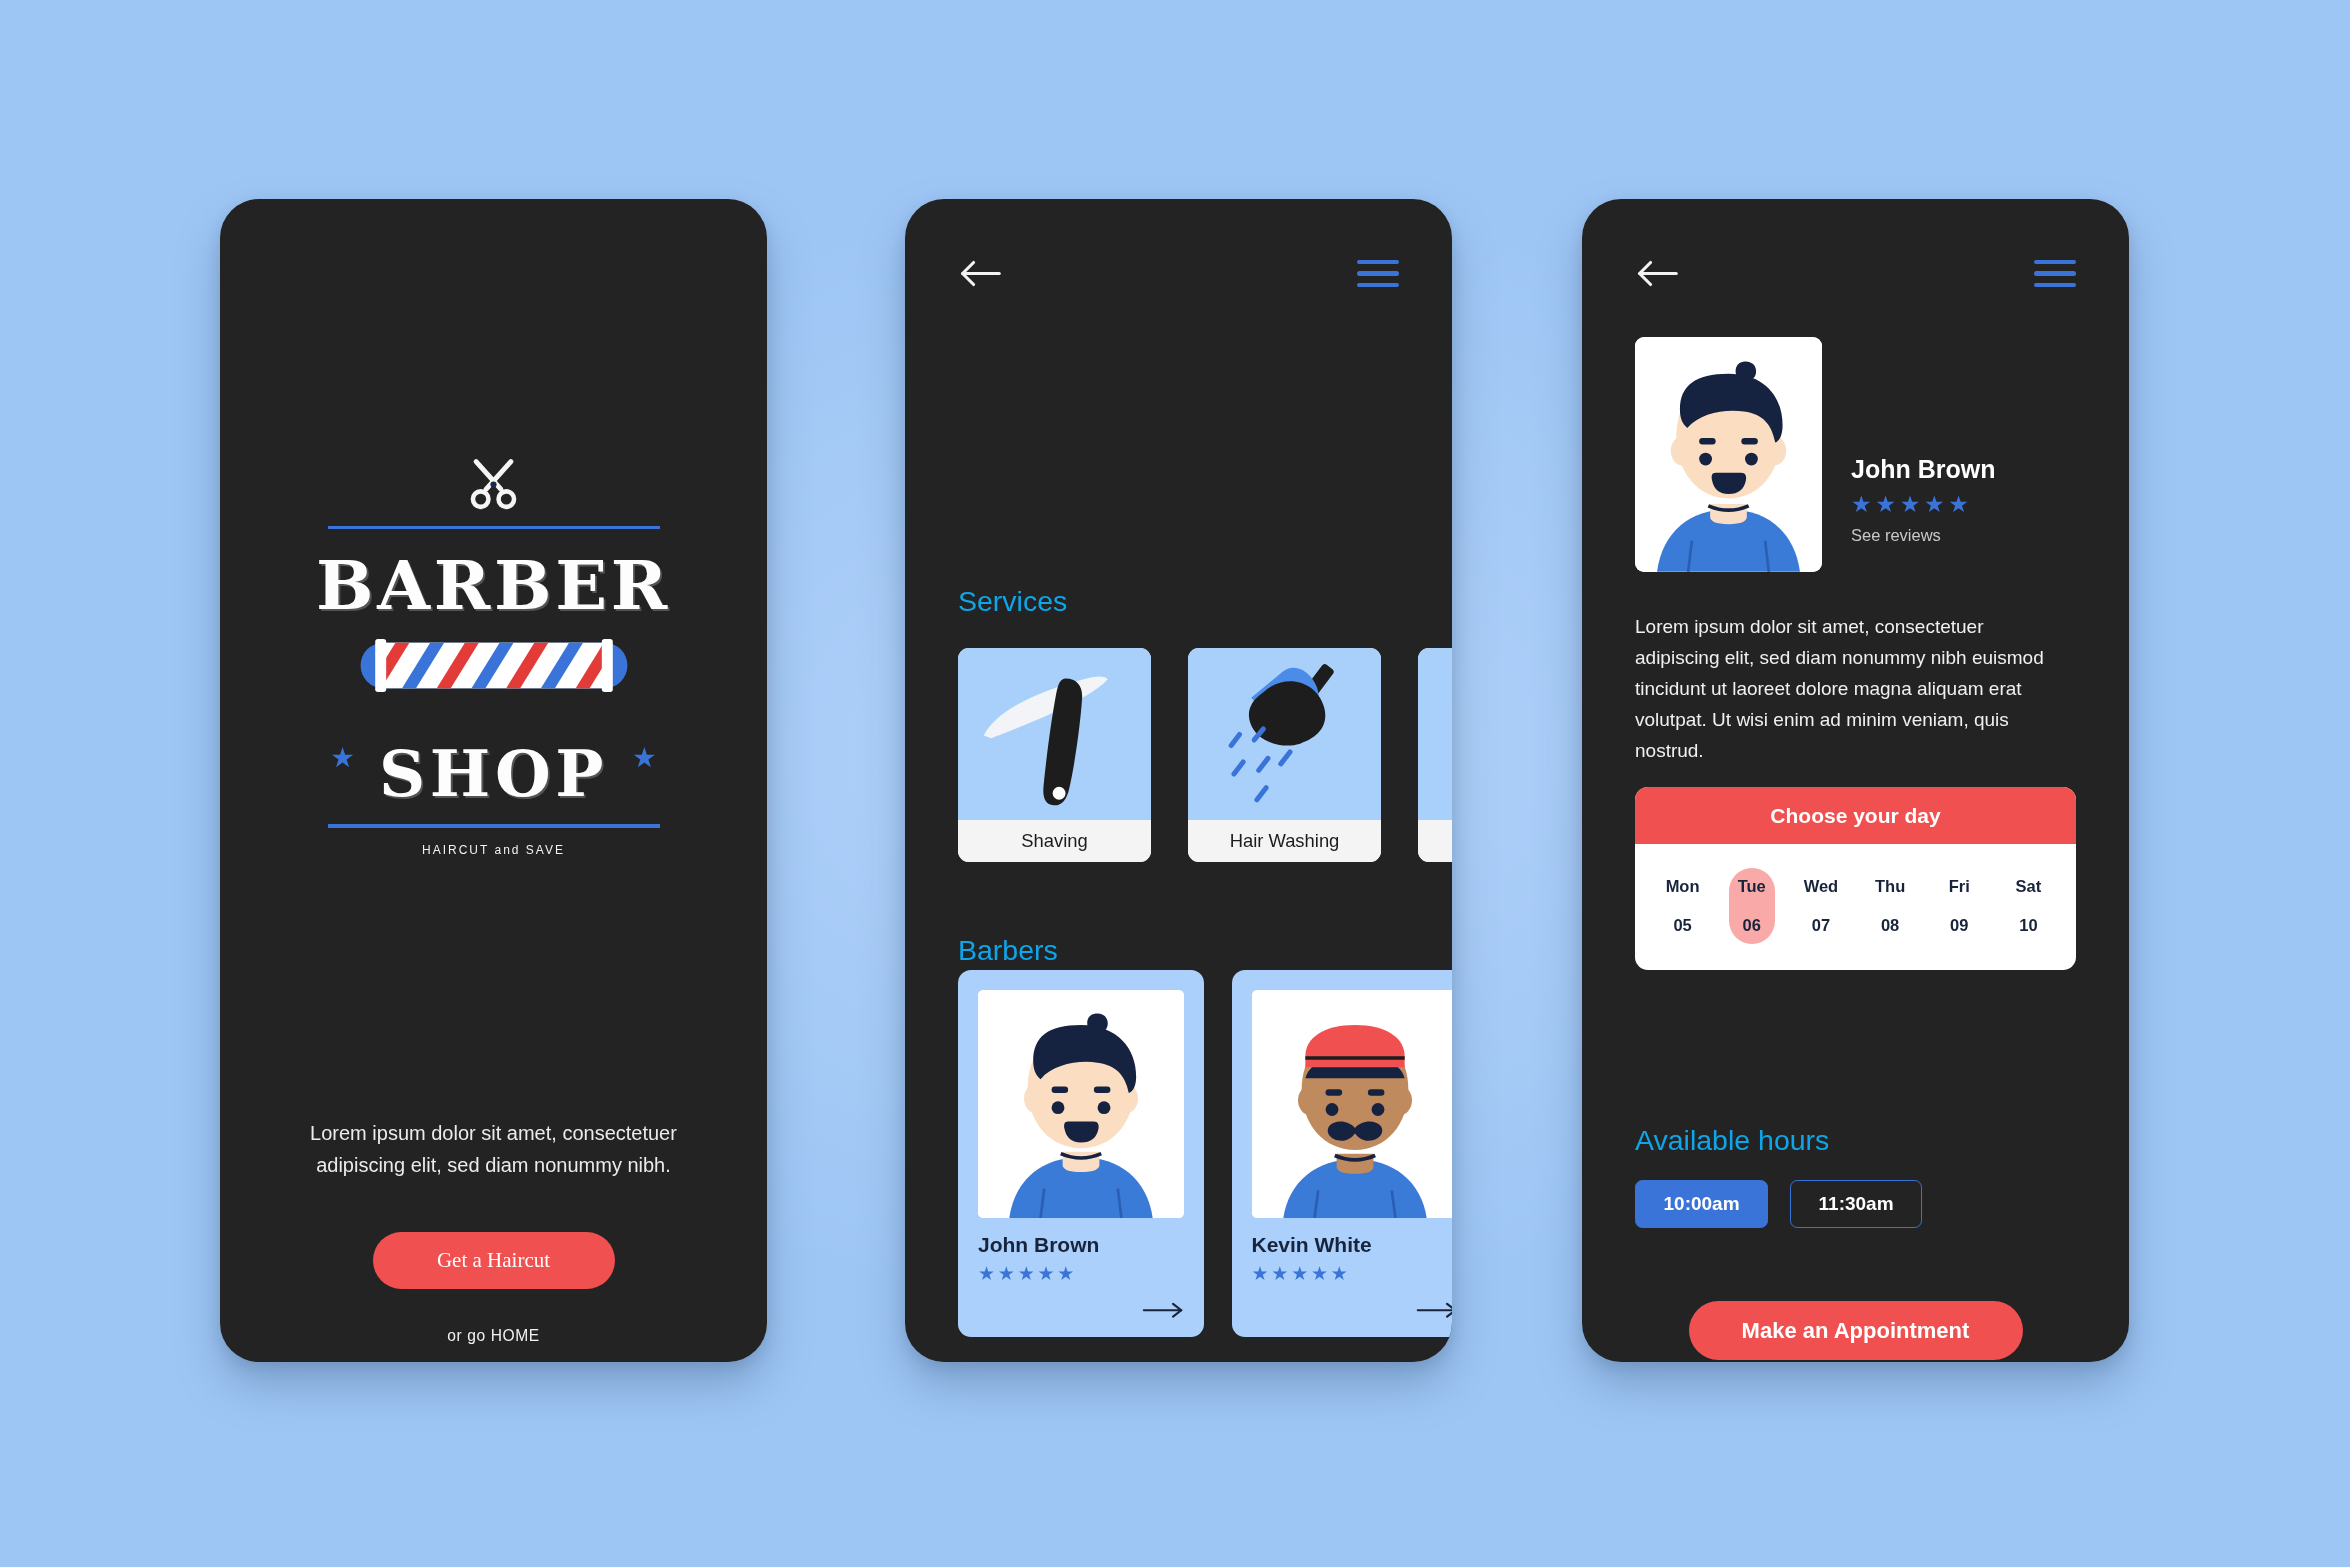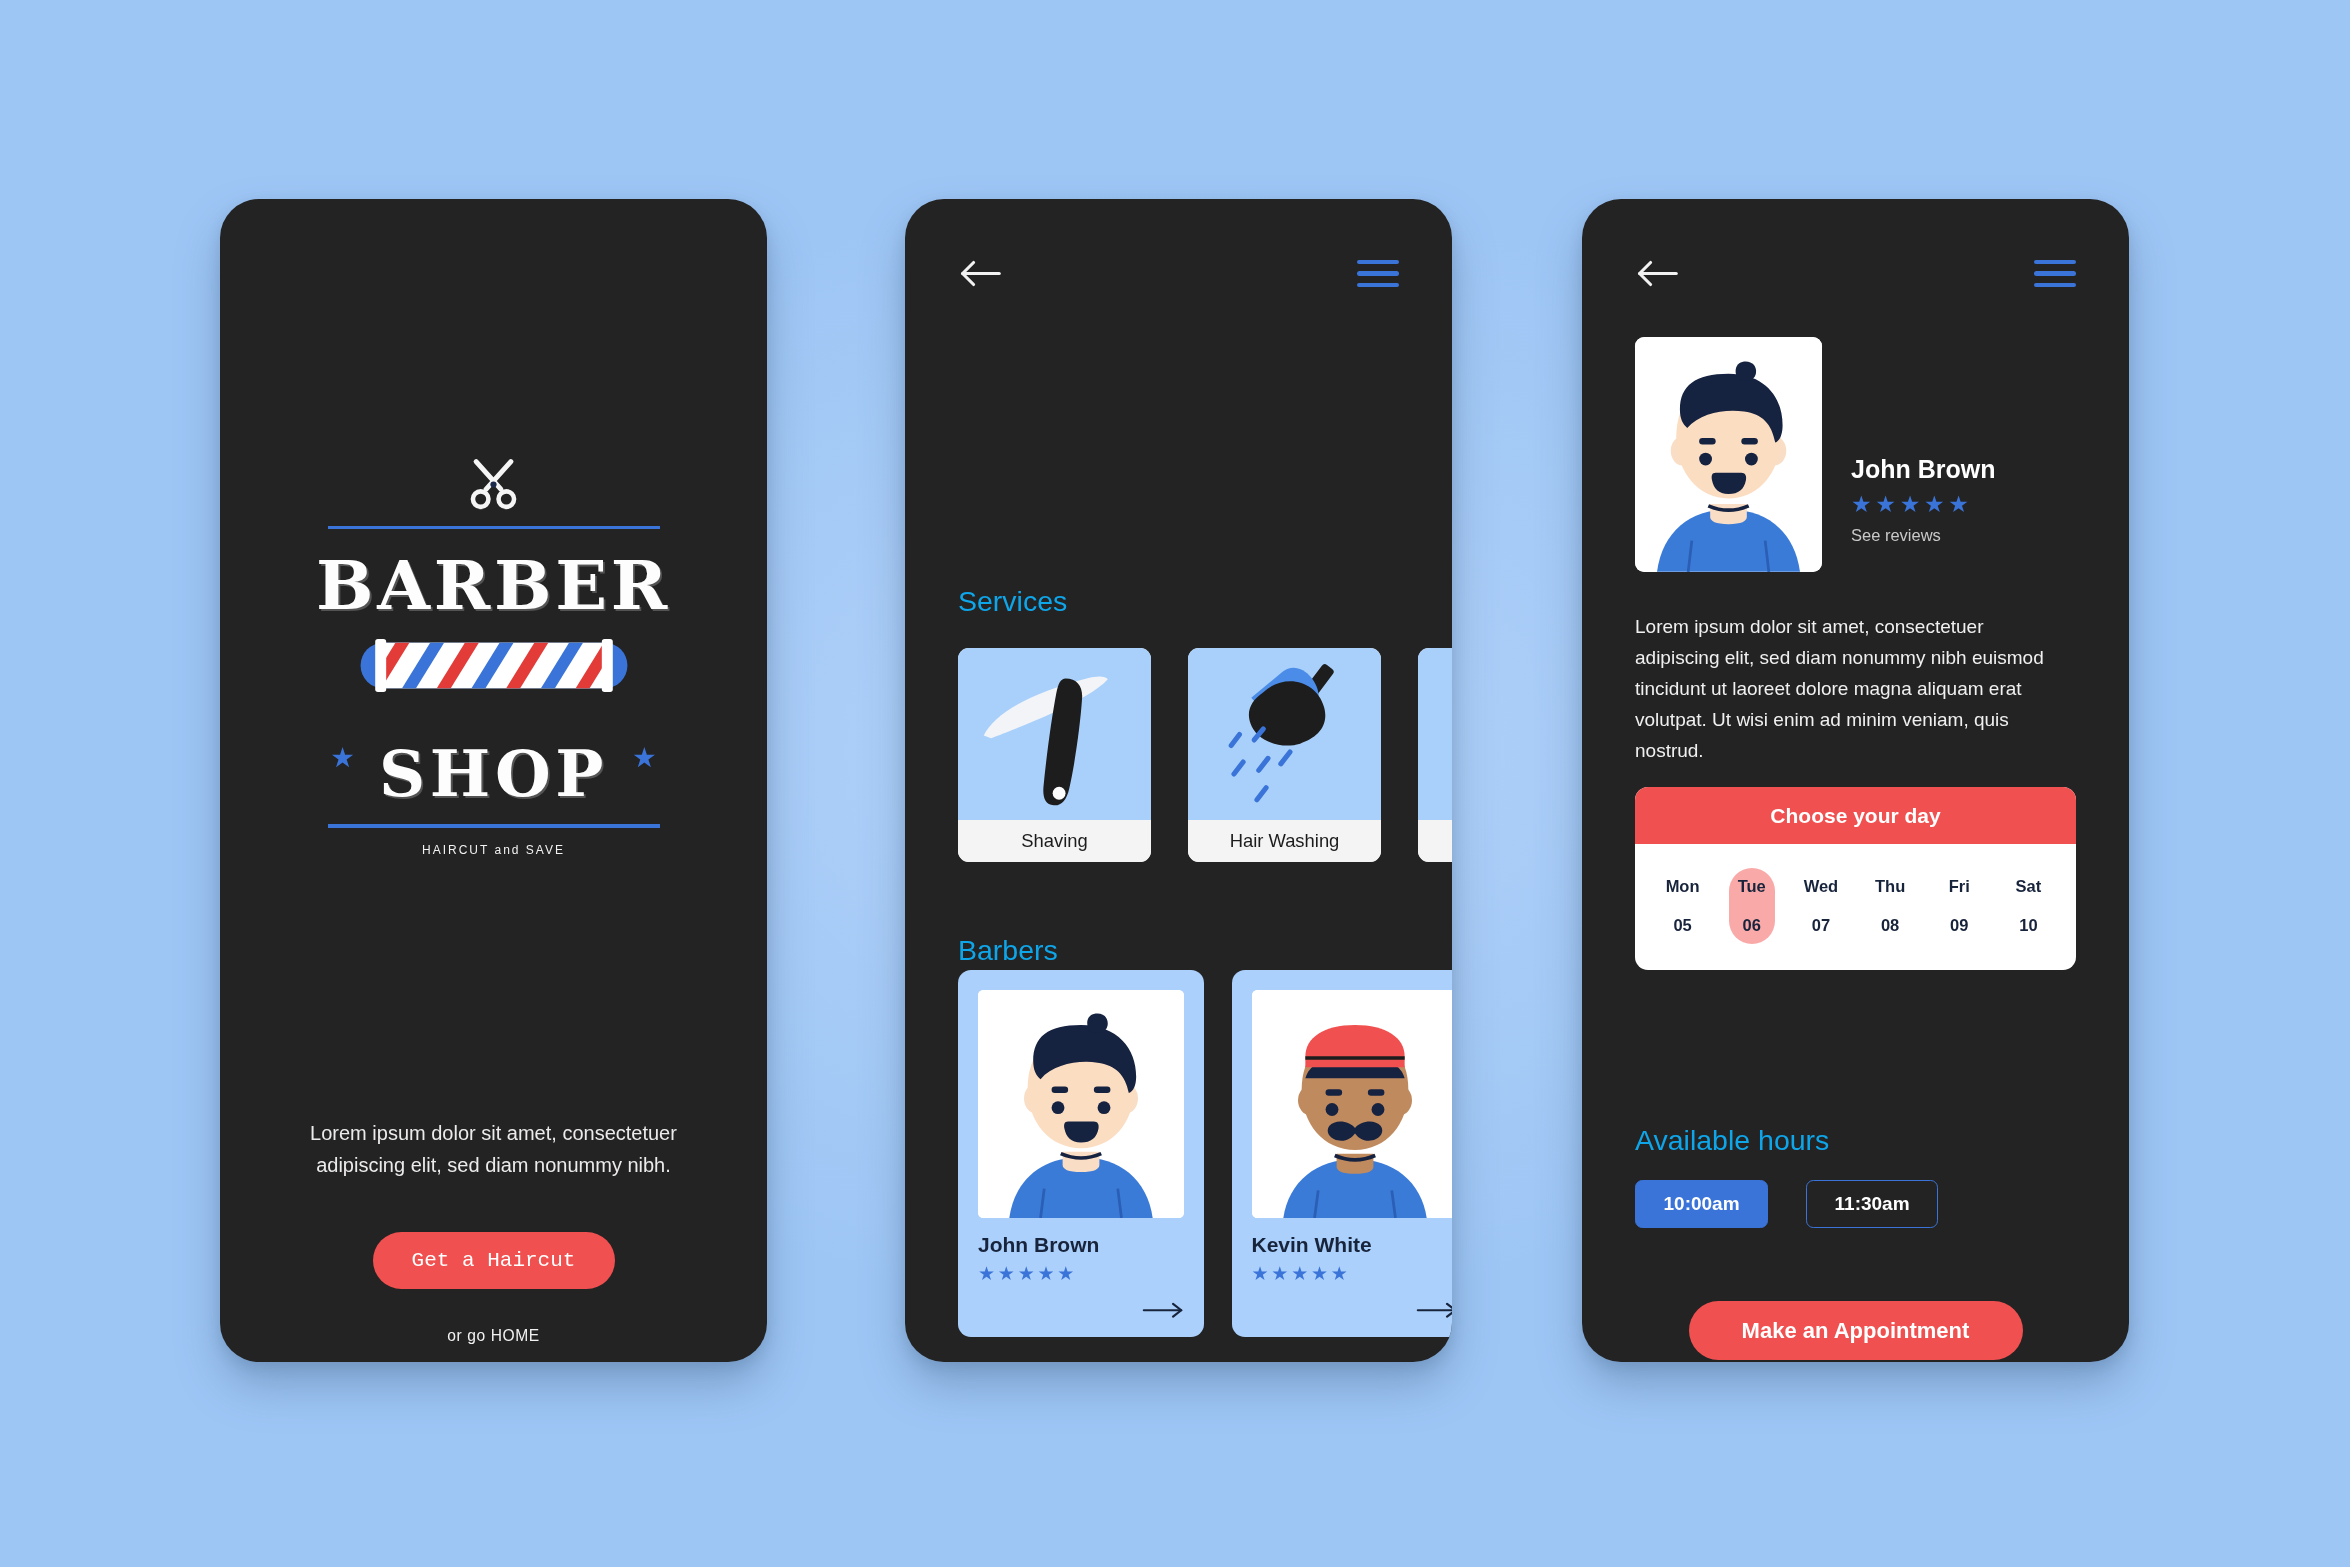--- a/index.html
+++ b/index.html
@@ -62,21 +62,21 @@
 
   .s1-footer{ position:absolute; left:0; right:0; top:918px; display:flex; flex-direction:column; align-items:center; }
   .s1-lorem{
     width:397px; text-align:center; color:#eceaea;
     font-size:20px; line-height:1.62;
   }
   .cta-red{
     margin-top:50px;
     width:242px; height:57px; border:none; border-radius:31px;
     background:#f0504f; color:#fff; font-size:21px; font-weight:400;
-    font-family:Liberation Mono, monospace; cursor:pointer;
+    font-family:Liberation Serif, serif; cursor:pointer;
     display:flex; align-items:center; justify-content:center;
   }
   .or-home{ margin-top:38px; color:#f2f2f2; font-size:15.6px; letter-spacing:0.6px; }
 
   
   .topbar{ position:absolute; top:57px; left:0; right:0; height:51px; }
   .back-arrow{ position:absolute; left:53px; top:0; width:44px; height:35px; cursor:pointer; }
   .hamburger{ position:absolute; right:53px; top:3.7px; width:42px; height:27.5px; display:flex; flex-direction:column; justify-content:space-between; cursor:pointer; }
   .hamburger span{ display:block; height:4.6px; width:100%; background:#3a74d8; border-radius:2.8px; }
 
@@ -132,21 +132,21 @@
     position:relative; cursor:pointer; padding:9.2px 0;
   }
   .cal-day .dow{ font-size:16.5px; font-weight:700; color:#18243c; z-index:2; }
   .cal-day .dnum{ font-size:16.5px; font-weight:700; color:#18243c; z-index:2; }
   .cal-day.selected::before{
     content:""; position:absolute; left:50%; transform:translateX(-50%);
     top:0; width:46px; height:100%; border-radius:24px; background:#f9a9a8; z-index:1;
   }
 
   .hours-title{ position:absolute; top:925px; left:53px; }
-  .hours-row{ position:absolute; top:981px; left:53px; display:flex; gap:38px; }
+  .hours-row{ position:absolute; top:981px; left:53px; display:flex; gap:22px; }
   .hour-btn{
     height:48px; padding:0 27.5px; border-radius:7.3px; font-size:19px; font-weight:700;
     color:#fff; display:flex; align-items:center; justify-content:center; cursor:pointer;
     font-family:"Liberation Sans", sans-serif;
   }
   .hour-btn.active{ background:#3a74d8; border:1.8px solid #3a74d8; }
   .hour-btn.idle{ background:transparent; border:1.8px solid #3a74d8; }
 
   .appt-btn{
     position:absolute; top:1102px; left:50%; transform:translateX(-50%);

